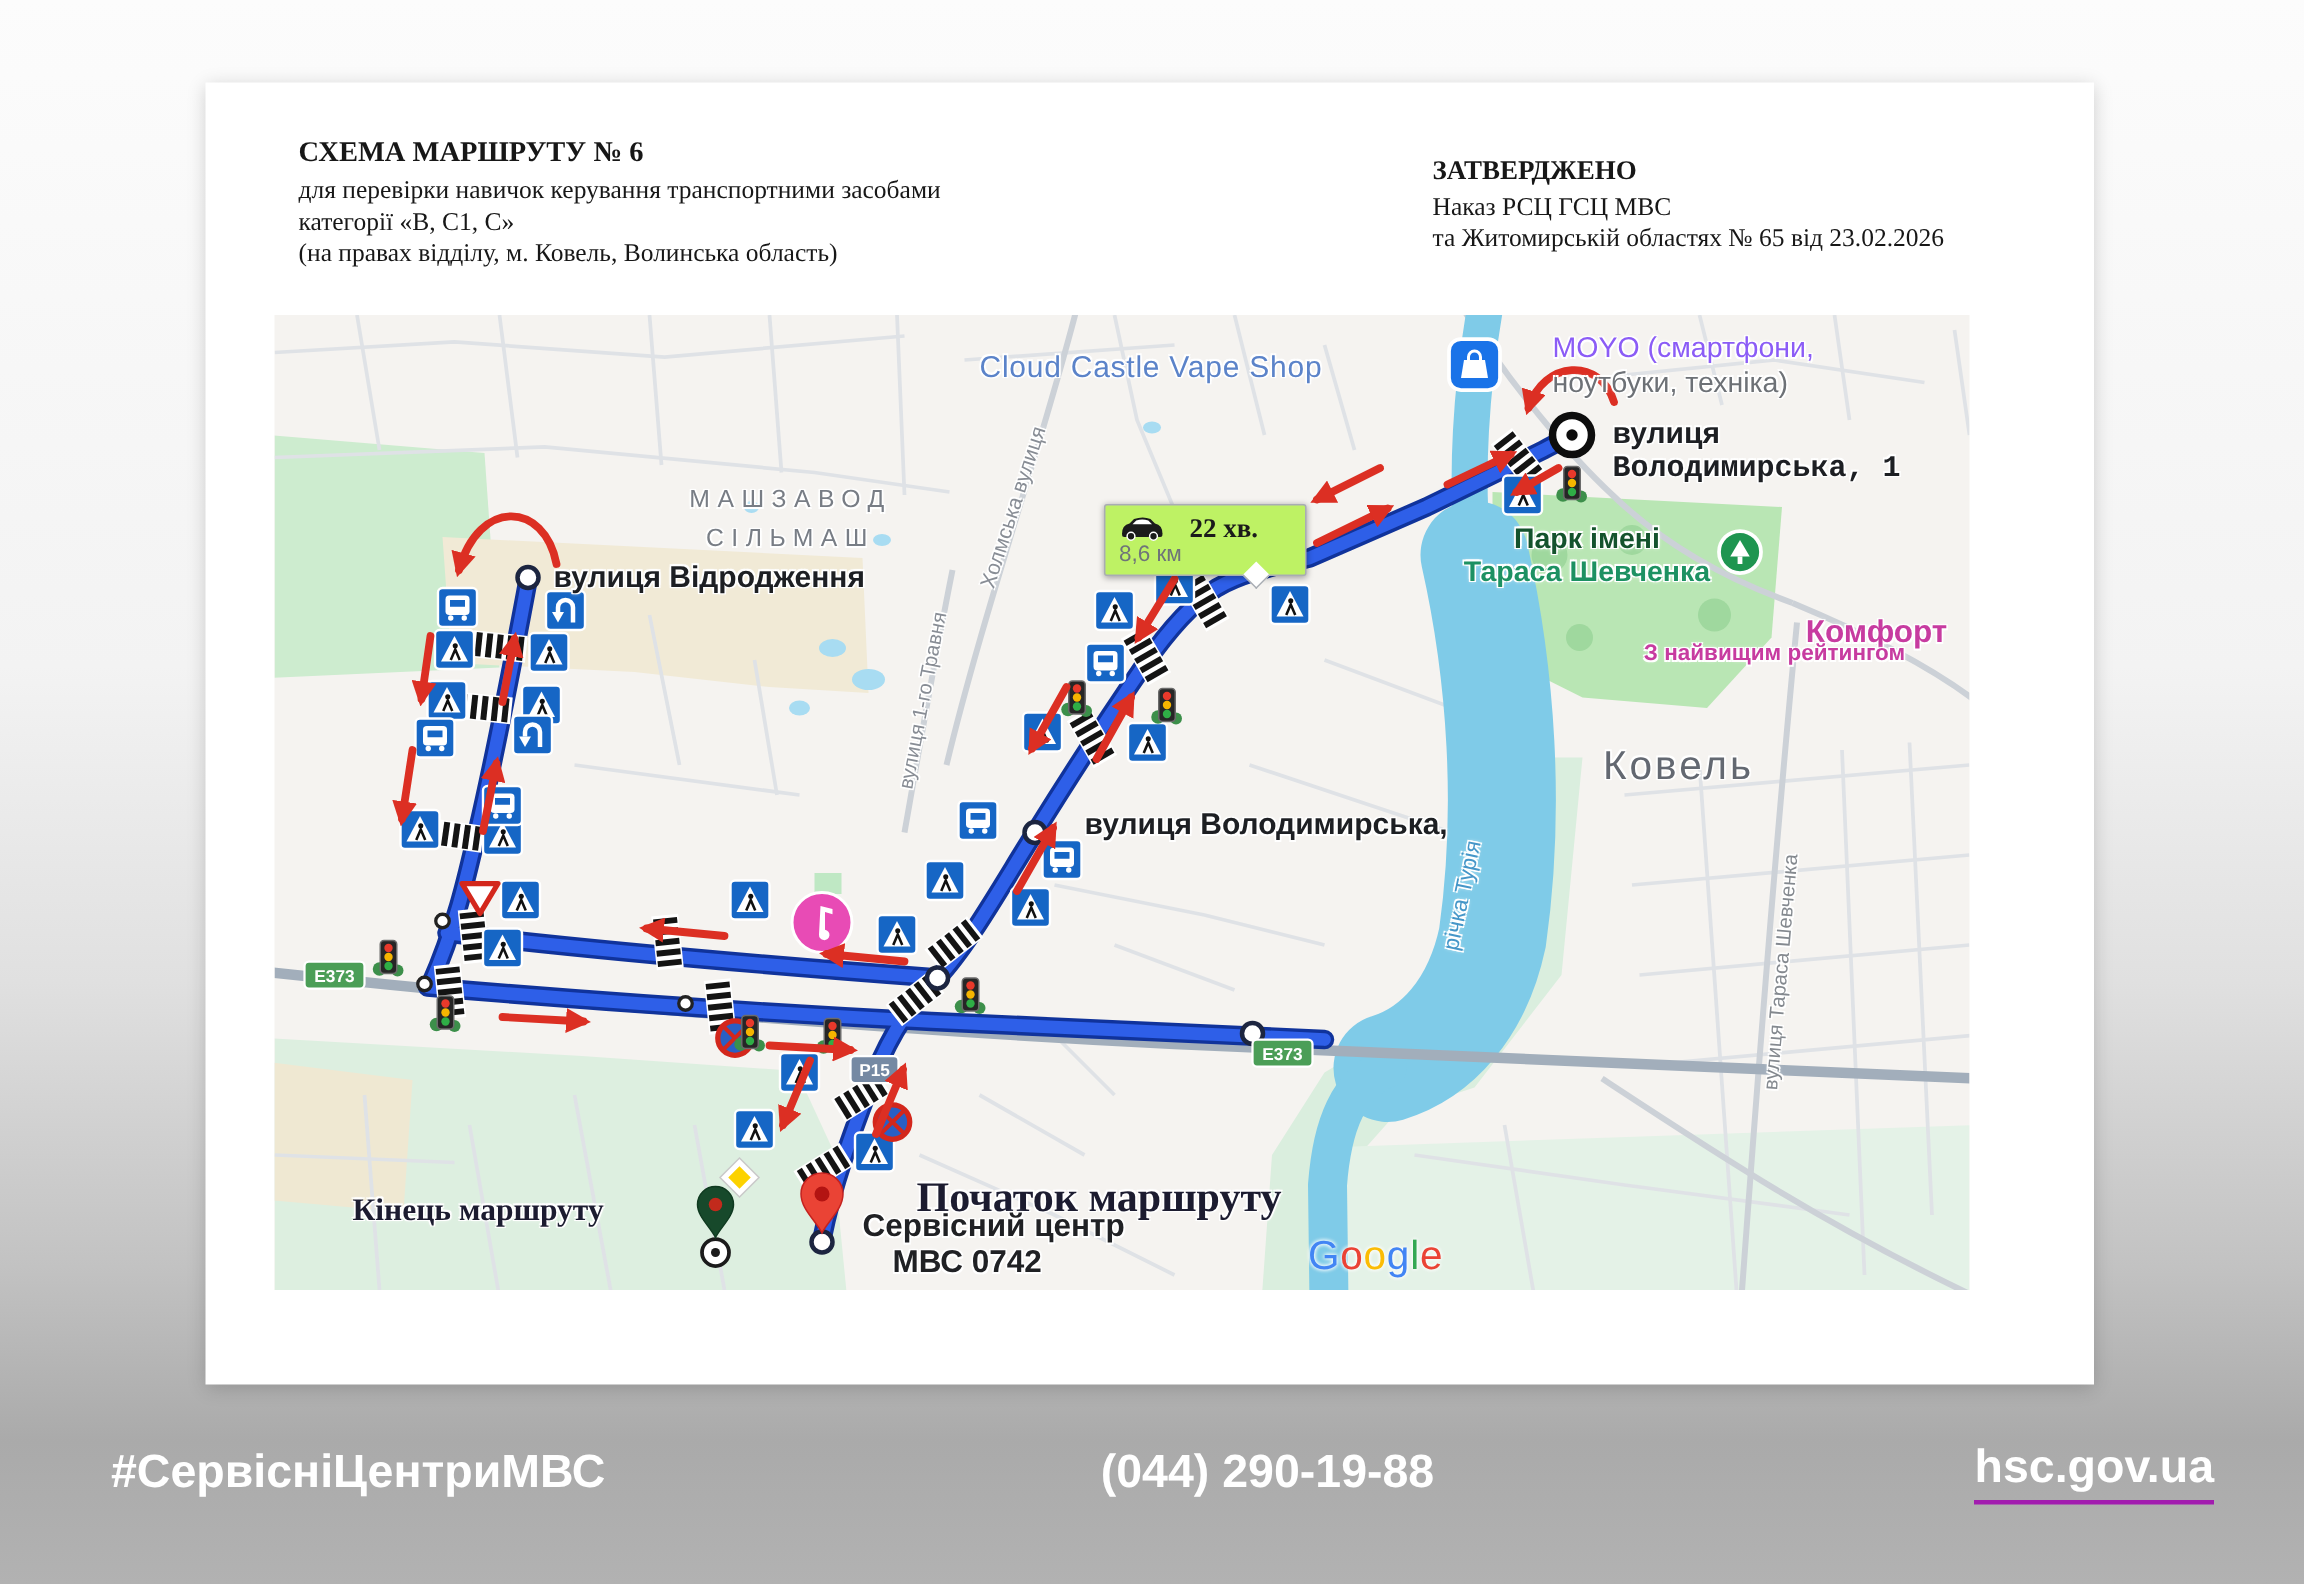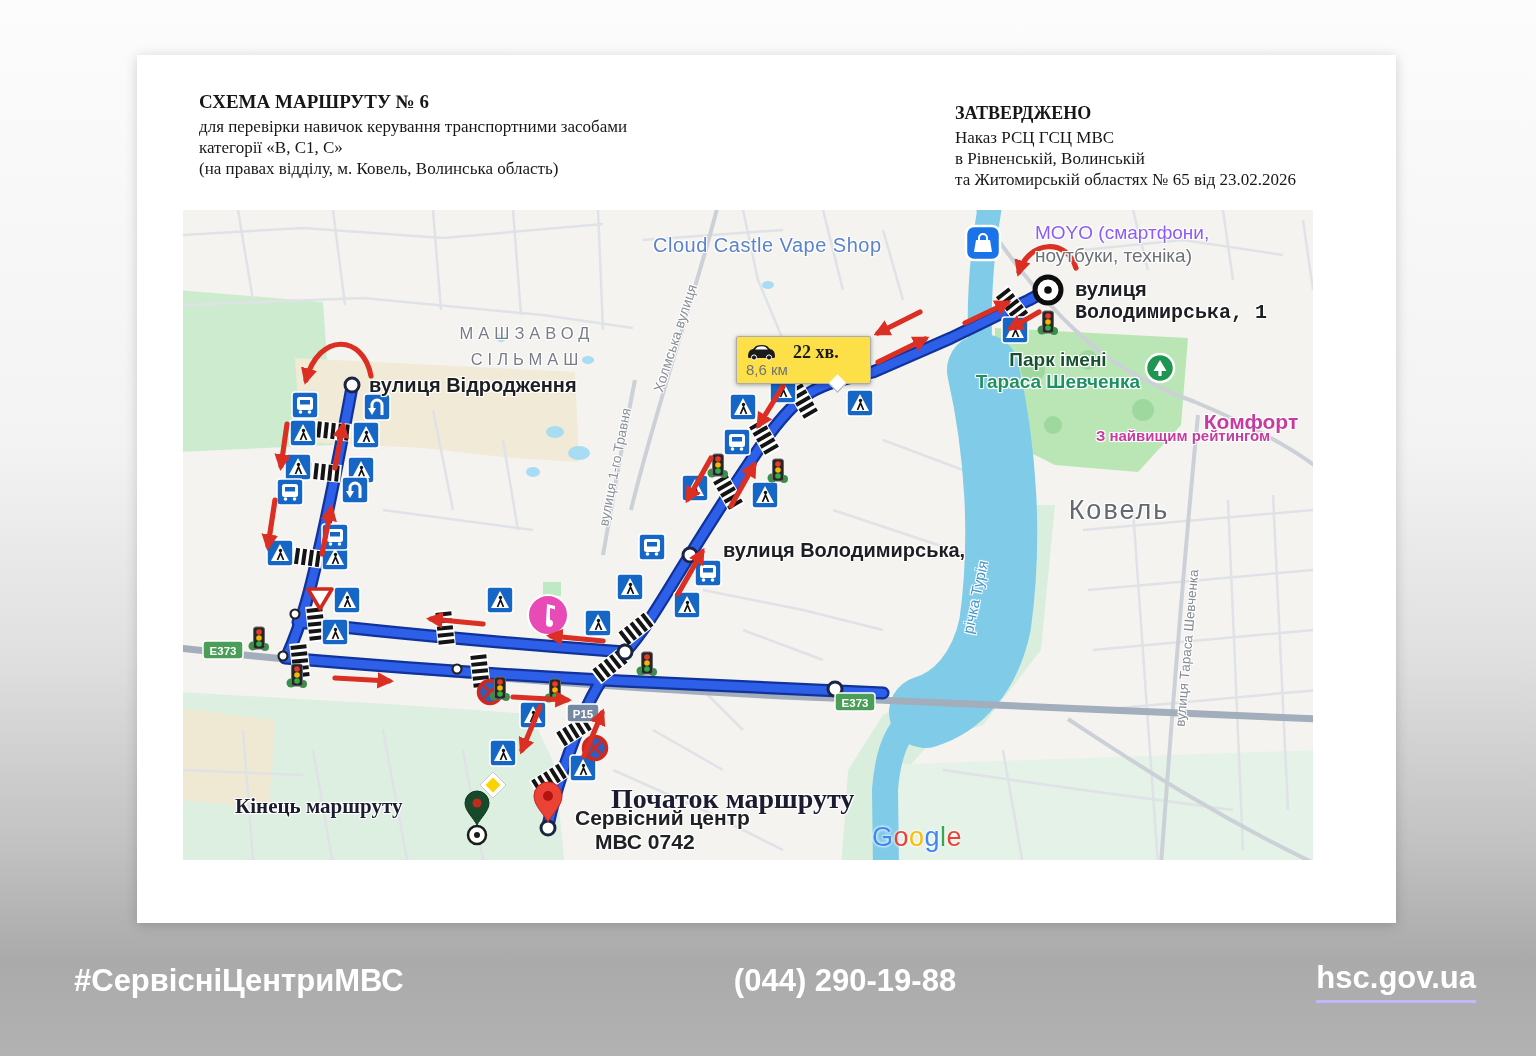--- a/index.html
+++ b/index.html
@@ -18,49 +18,48 @@
   .map{
     position:absolute;left:46px;top:155px;width:1130px;height:650px;
     background:#f5f3f0;overflow:hidden;
   }
   .map svg{position:absolute;left:0;top:0;}
   .lbl{position:absolute;white-space:nowrap;
     text-shadow:-1px -1px 0 #fff,1px -1px 0 #fff,-1px 1px 0 #fff,1px 1px 0 #fff,0 0 3px #fff;}
   .street-b{font-weight:bold;color:#1d1f23;font-size:20px;}
   .serifl{font-family:"Liberation Serif",serif;color:#1c1c30;font-weight:600;}
   .tooltip{
-    position:absolute;left:553px;top:126px;width:133px;height:46px;background:#fde047;
+    position:absolute;left:553px;top:126px;width:133px;height:46px;background:#bef264;
     border:1px solid #a9adb3;border-radius:2px;box-shadow:0 1px 4px rgba(0,0,0,.35);z-index:5;
   }
   .tooltip .tt-time{position:absolute;left:56px;top:5px;font-size:18px;font-weight:bold;color:#1b1b1b;font-family:"Liberation Serif",serif;}
   .tooltip .tt-dist{position:absolute;left:9px;top:24px;font-size:15px;color:#6f7479;}
   .tooltip .tt-ptr{position:absolute;left:94px;bottom:-7px;width:12px;height:12px;background:#fff;
     border-right:1px solid #a9adb3;border-bottom:1px solid #a9adb3;transform:rotate(45deg);}
   .google-logo{position:absolute;left:689px;top:612px;font-size:27px;font-weight:500;letter-spacing:.5px;
     text-shadow:0 0 3px #fff,0 0 3px #fff;}
   .c-bl{color:#4285F4}.c-rd{color:#EA4335}.c-yl{color:#FBBC05}.c-gr{color:#34A853}
   .foot{position:absolute;color:#ffffff;font-weight:bold;font-size:31px;}
-  .foot.site{border-bottom:3px solid #c4b5fd;padding-bottom:4px;}
+  .foot.site{border-bottom:3px solid #a21caf;padding-bottom:4px;}
 </style>
 </head>
 <body>
 
 <div class="card">
 
   <div class="hdr" style="left:62px;top:36px;width:520px;">
     <div class="t">СХЕМА МАРШРУТУ № 6</div>
     <div class="l">для перевірки навичок керування транспортними засобами</div>
     <div class="l">категорії «В, С1, С»</div>
     <div class="l">(на правах відділу, м. Ковель, Волинська область)</div>
   </div>
 
   <div class="hdr" style="left:818px;top:48px;width:430px;">
     <div class="t" style="font-size:18px;">ЗАТВЕРДЖЕНО</div>
     <div class="l">Наказ РСЦ ГСЦ МВС</div>
-    <div class="l">в Рівненській, Волинській</div>
     <div class="l">та Житомирській областях № 65 від 23.02.2026</div>
   </div>
 
   <div class="map">
     <svg width="1130" height="650" viewBox="0 0 1130 650">
       <defs>
         <marker id="arr" viewBox="0 0 10 10" refX="7" refY="5" markerWidth="3.2" markerHeight="3.2" orient="auto-start-reverse">
           <path d="M0,0 L10,5 L0,10 Z" fill="#dc2f23"></path>
         </marker>
         <g id="zebra">

